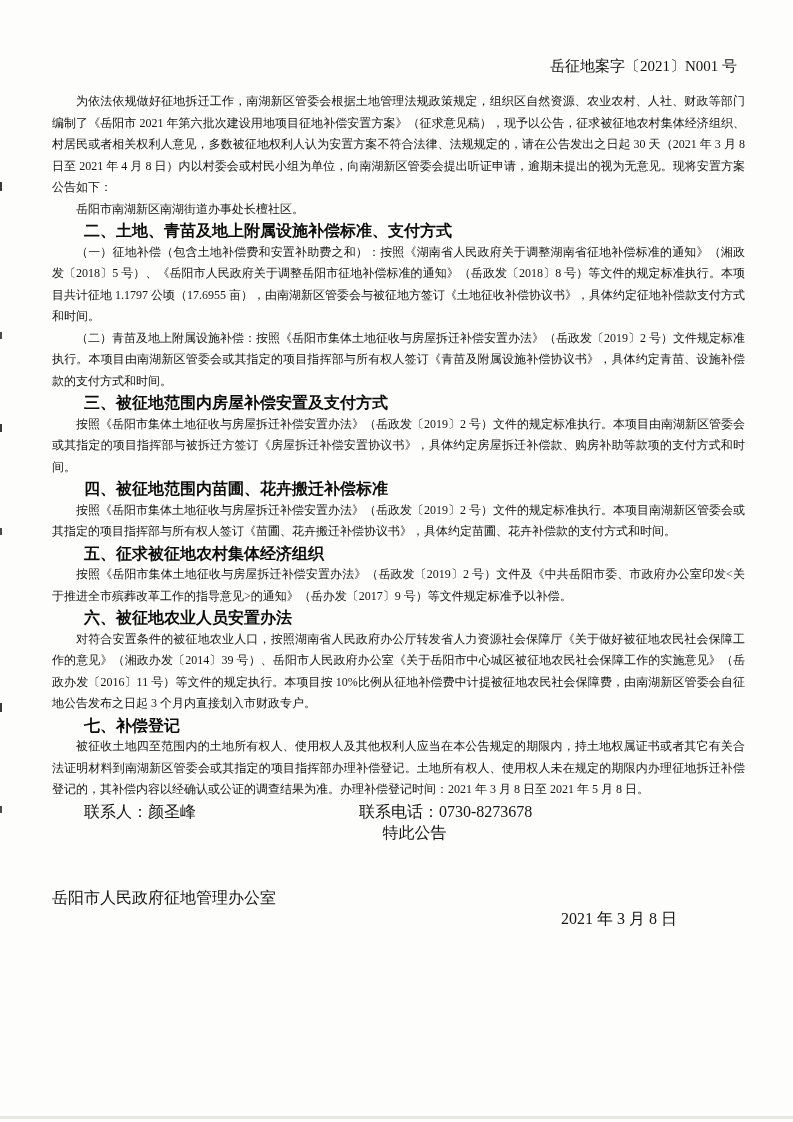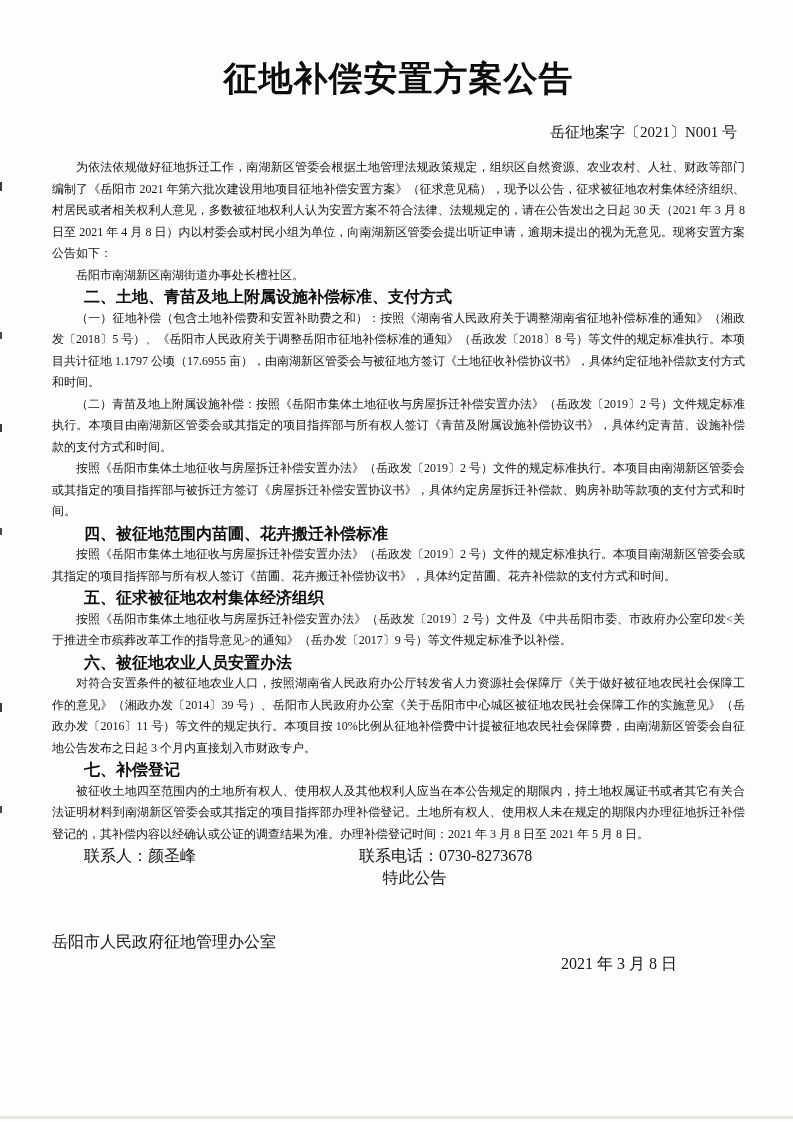--- a/index.html
+++ b/index.html
@@ -95,32 +95,32 @@
     width: 100%; height: 3px;
     background: #e8e8e3;
   }
 </style>
 </head>
 <body>
 
 <div class="page">
   <div class="content">
 
-    <h1 class="title">征地补偿安置方案公告</h1>
 
     <div class="doc-number">岳征地案字〔2021〕N001 号</div>
 
     <p class="para">为依法依规做好征地拆迁工作，南湖新区管委会根据土地管理法规政策规定，组织区自然资源、农业农村、人社、财政等部门编制了《岳阳市 2021 年第六批次建设用地项目征地补偿安置方案》（征求意见稿），现予以公告，征求被征地农村集体经济组织、村居民或者相关权利人意见，多数被征地权利人认为安置方案不符合法律、法规规定的，请在公告发出之日起 30 天（2021 年 3 月 8 日至 2021 年 4 月 8 日）内以村委会或村民小组为单位，向南湖新区管委会提出听证申请，逾期未提出的视为无意见。现将安置方案公告如下：</p>
 
     <p class="para">岳阳市南湖新区南湖街道办事处长檀社区。</p>
 
     <h2 class="sec-heading">二、土地、青苗及地上附属设施补偿标准、支付方式</h2>
     <p class="para">（一）征地补偿（包含土地补偿费和安置补助费之和）：按照《湖南省人民政府关于调整湖南省征地补偿标准的通知》（湘政发〔2018〕5 号）、《岳阳市人民政府关于调整岳阳市征地补偿标准的通知》（岳政发〔2018〕8 号）等文件的规定标准执行。本项目共计征地 1.1797 公顷（17.6955 亩），由南湖新区管委会与被征地方签订《土地征收补偿协议书》，具体约定征地补偿款支付方式和时间。</p>
     <p class="para">（二）青苗及地上附属设施补偿：按照《岳阳市集体土地征收与房屋拆迁补偿安置办法》（岳政发〔2019〕2 号）文件规定标准执行。本项目由南湖新区管委会或其指定的项目指挥部与所有权人签订《青苗及附属设施补偿协议书》，具体约定青苗、设施补偿款的支付方式和时间。</p>
 
+    <h2 class="sec-heading">三、被征地范围内房屋补偿安置及支付方式</h2>
     <p class="para">按照《岳阳市集体土地征收与房屋拆迁补偿安置办法》（岳政发〔2019〕2 号）文件的规定标准执行。本项目由南湖新区管委会或其指定的项目指挥部与被拆迁方签订《房屋拆迁补偿安置协议书》，具体约定房屋拆迁补偿款、购房补助等款项的支付方式和时间。</p>
 
     <h2 class="sec-heading">四、被征地范围内苗圃、花卉搬迁补偿标准</h2>
     <p class="para">按照《岳阳市集体土地征收与房屋拆迁补偿安置办法》（岳政发〔2019〕2 号）文件的规定标准执行。本项目南湖新区管委会或其指定的项目指挥部与所有权人签订《苗圃、花卉搬迁补偿协议书》，具体约定苗圃、花卉补偿款的支付方式和时间。</p>
 
     <h2 class="sec-heading">五、征求被征地农村集体经济组织</h2>
     <p class="para">按照《岳阳市集体土地征收与房屋拆迁补偿安置办法》（岳政发〔2019〕2 号）文件及《中共岳阳市委、市政府办公室印发&lt;关于推进全市殡葬改革工作的指导意见&gt;的通知》（岳办发〔2017〕9 号）等文件规定标准予以补偿。</p>
 
     <h2 class="sec-heading">六、被征地农业人员安置办法</h2>
     <p class="para">对符合安置条件的被征地农业人口，按照湖南省人民政府办公厅转发省人力资源社会保障厅《关于做好被征地农民社会保障工作的意见》（湘政办发〔2014〕39 号）、岳阳市人民政府办公室《关于岳阳市中心城区被征地农民社会保障工作的实施意见》（岳政办发〔2016〕11 号）等文件的规定执行。本项目按 10%比例从征地补偿费中计提被征地农民社会保障费，由南湖新区管委会自征地公告发布之日起 3 个月内直接划入市财政专户。</p>

